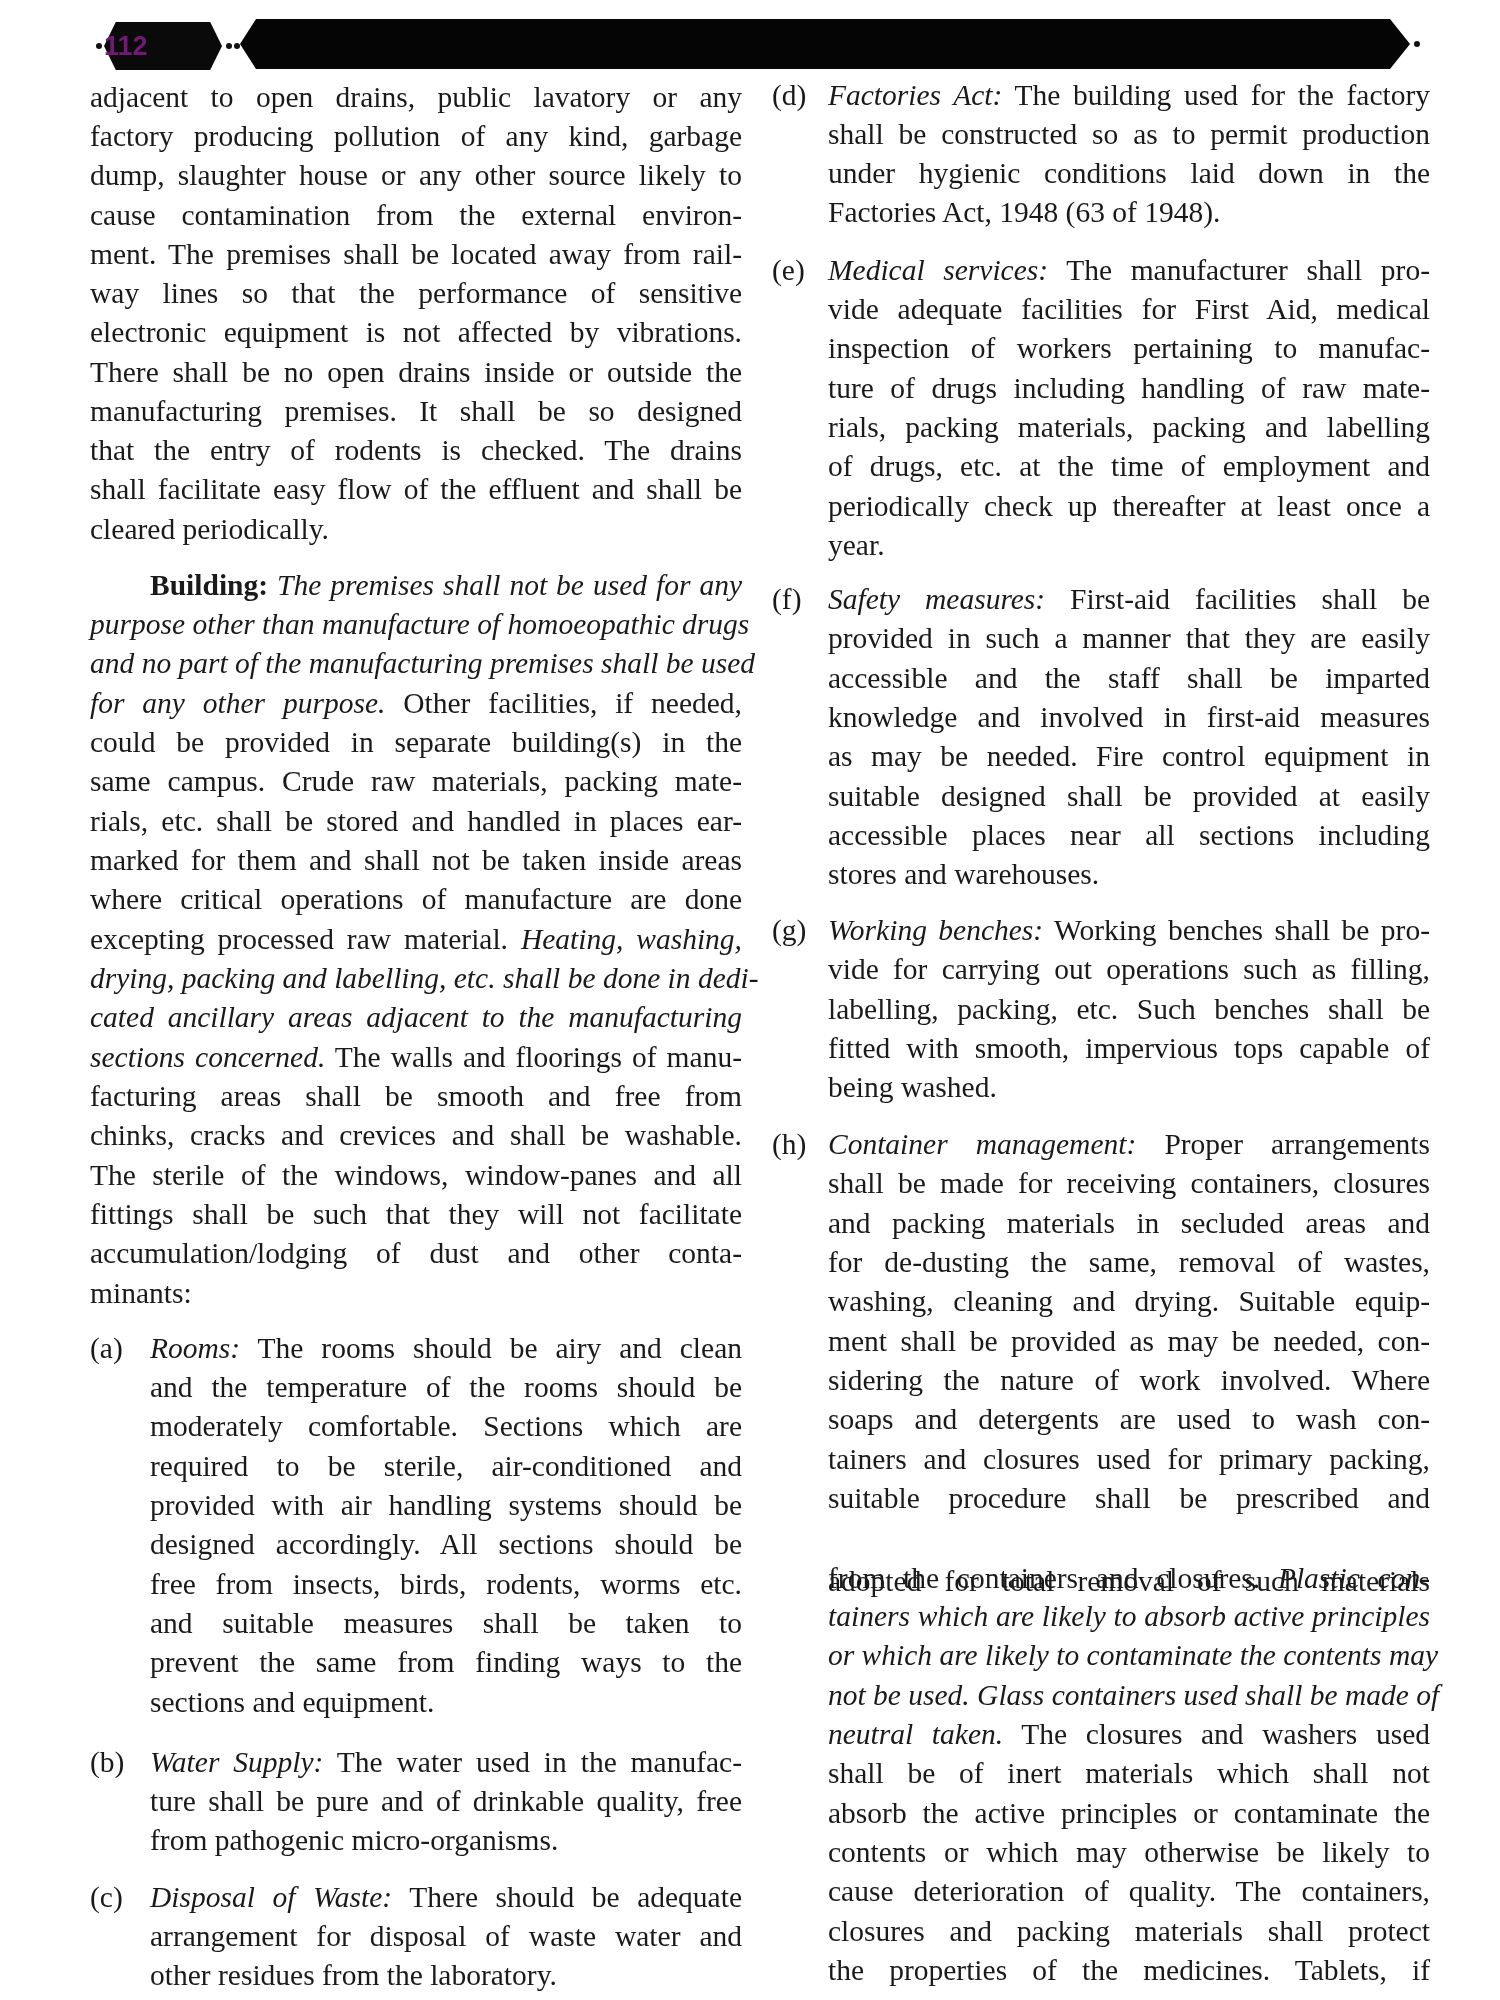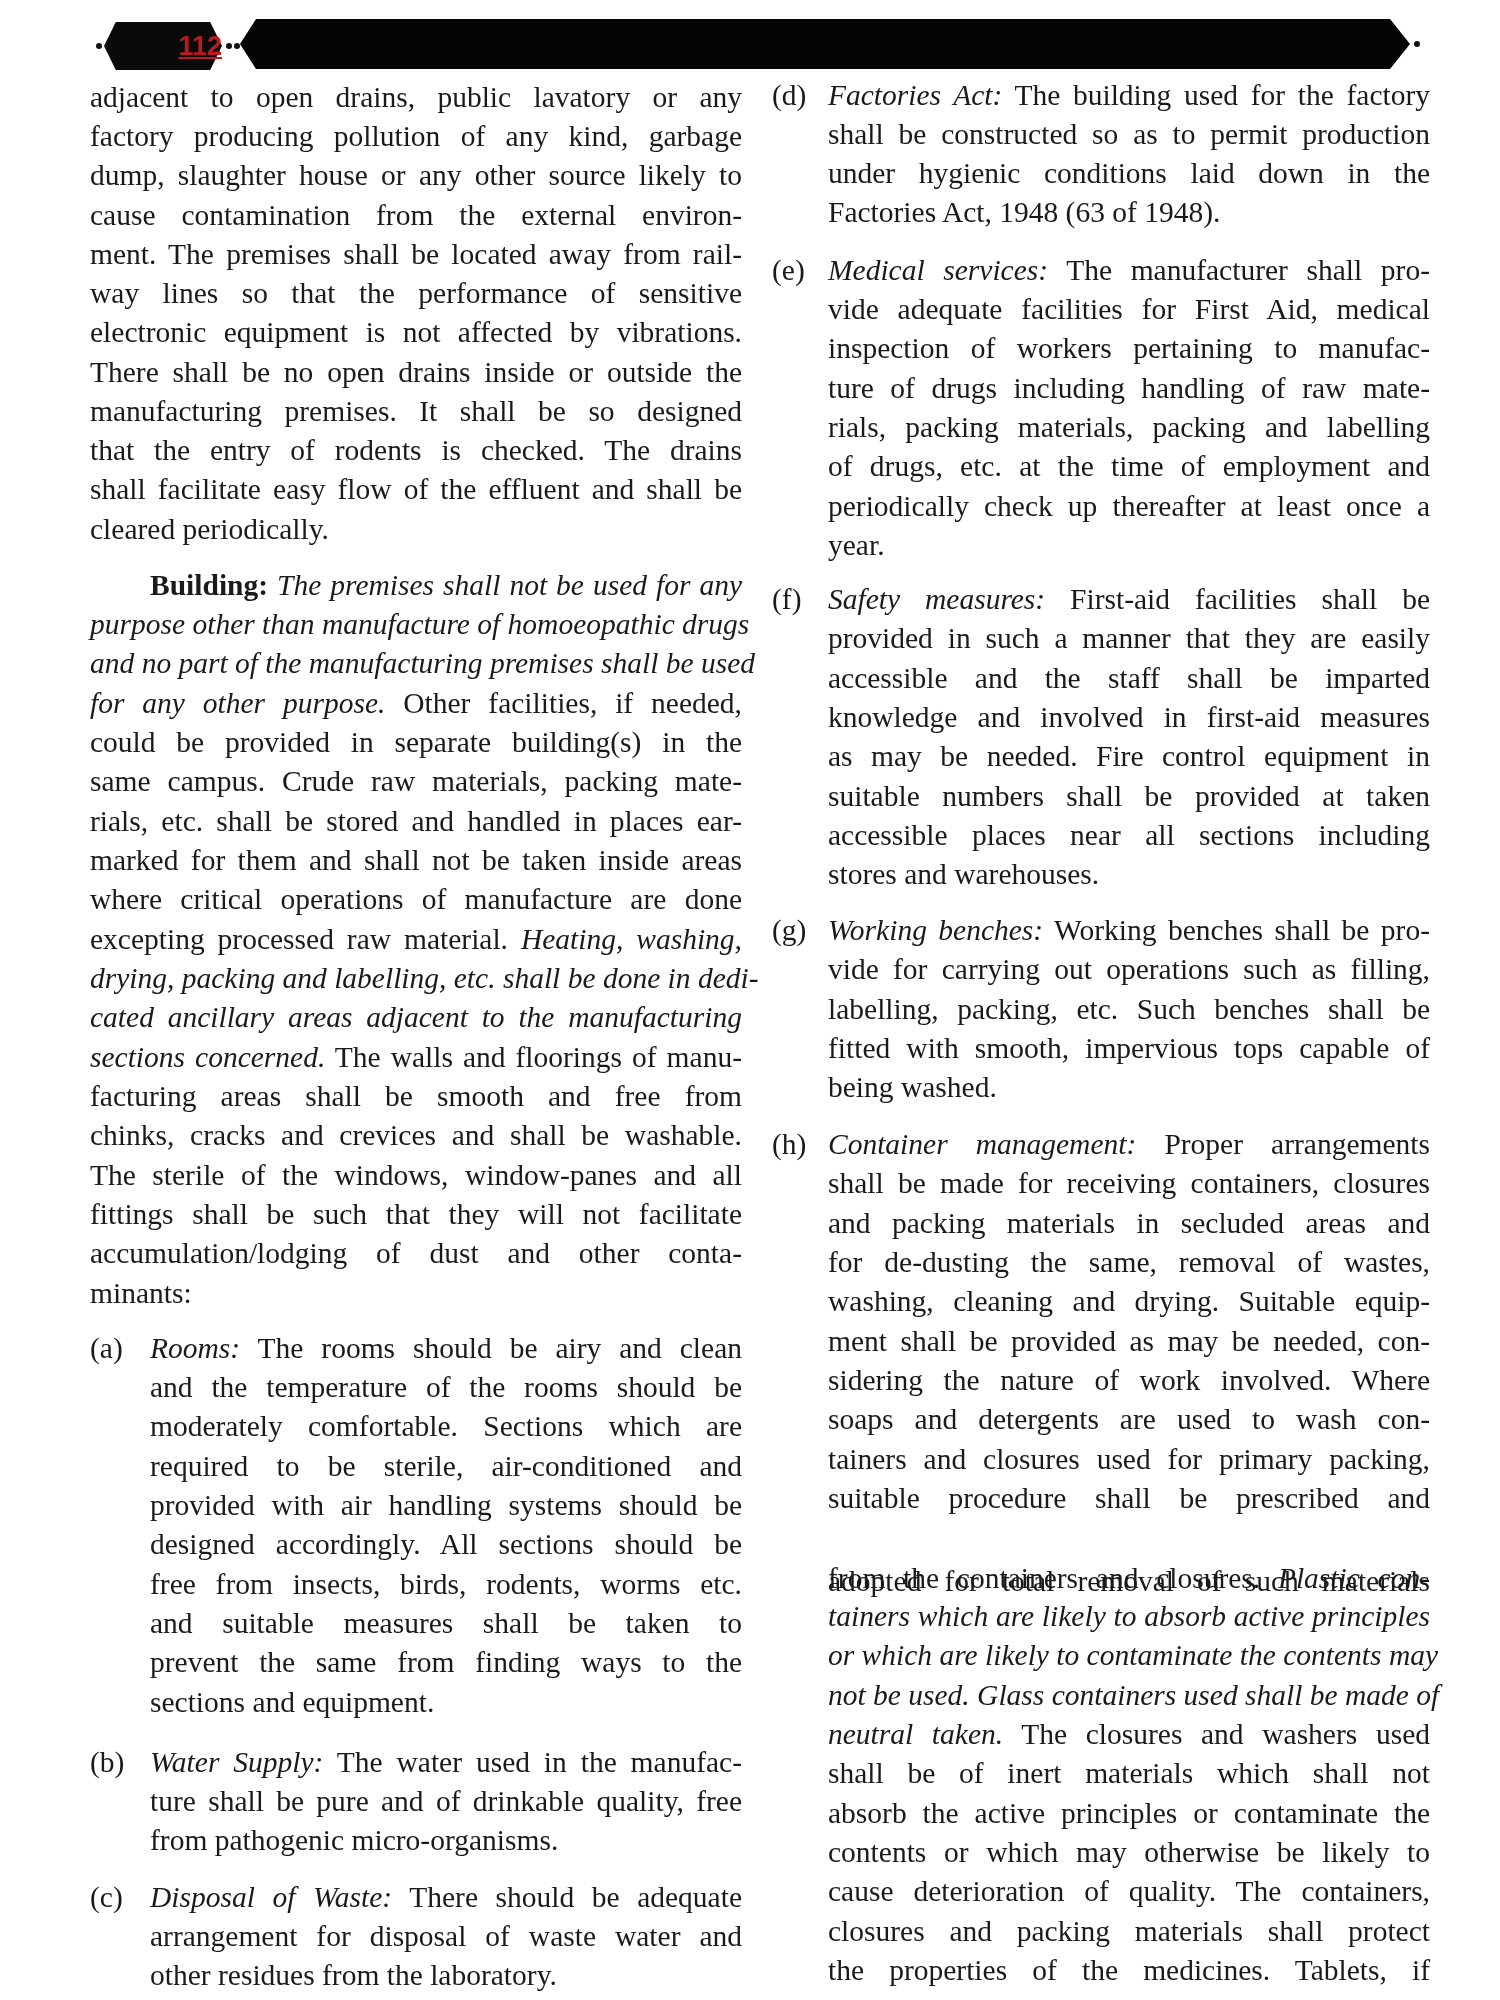--- a/index.html
+++ b/index.html
@@ -1,22 +1,22 @@
 <!DOCTYPE html>
 <html><head>
 <meta charset="utf-8">
 <style>
   html, body { margin:0; padding:0; }
   body { width:1500px; height:2000px; background:#ffffff; position:relative; overflow:hidden;
          font-family:"Liberation Serif","DejaVu Serif",serif; color:#1a1a1a; }
   .hdr { position:absolute; left:0; top:0; width:1500px; height:90px; }
   .pn-badge { position:absolute; left:104px; top:22px; width:118px; height:48px; background:#0a0a0a;
               clip-path:polygon(10% 0,90% 0,100% 50%,90% 100%,10% 100%,0 50%); }
-  .pn-text { position:absolute; left:104px; top:22px; width:118px; height:48px; line-height:48px; text-align:right;
-             color:#b91c1c; font-family:"Liberation Sans","DejaVu Sans",sans-serif; font-weight:bold; font-size:27px;text-decoration:underline; }
+  .pn-text { position:absolute; left:104px; top:22px; width:118px; height:48px; line-height:48px; text-align:left;
+             color:#701a75; font-family:"Liberation Sans","DejaVu Sans",sans-serif; font-weight:bold; font-size:27px; }
   .bar { position:absolute; left:240px; top:19px; width:1170px; height:50px; background:#050505;
          clip-path:polygon(16px 0,1150px 0,1170px 50%,1150px 100%,16px 100%,0 50%); }
   .bar-text { position:absolute; left:240px; top:19px; width:1170px; height:50px; line-height:50px; text-align:center;
               color:#fff; font-family:"Liberation Sans","DejaVu Sans",sans-serif; font-weight:bold; font-size:27px; letter-spacing:0.2px; }
   .dot { position:absolute; width:6px; height:6px; border-radius:50%; background:#111; }
   .ln { position:absolute; font-size:29.5px; line-height:38px; white-space:nowrap; height:38px;
         text-align:justify; text-align-last:justify; }
   .ln.last { text-align-last:left; }
   .L { left:90px; width:652px; }
   .Li { left:150px; width:592px; }
@@ -131,21 +131,21 @@
     <div class="ln R last" style="top:526px">year.</div>
   </div>
 
   <div>
     <div class="lbl" style="left:772px;top:580px">(f)</div>
     <div class="ln R" style="top:580px"><i>Safety measures:</i><span> First-aid facilities shall be</span></div>
     <div class="ln R" style="top:619px">provided in such a manner that they are easily</div>
     <div class="ln R" style="top:659px">accessible and the staff shall be imparted</div>
     <div class="ln R" style="top:698px">knowledge and involved in first-aid measures</div>
     <div class="ln R" style="top:737px">as may be needed. Fire control equipment in</div>
-    <div class="ln R" style="top:777px">suitable numbers shall be provided at taken</div>
+    <div class="ln R" style="top:777px">suitable designed shall be provided at easily</div>
     <div class="ln R" style="top:816px">accessible places near all sections including</div>
     <div class="ln R last" style="top:855px">stores and warehouses.</div>
   </div>
 
   <div>
     <div class="lbl" style="left:772px;top:911px">(g)</div>
     <div class="ln R" style="top:911px"><i>Working benches:</i><span> Working benches shall be pro-</span></div>
     <div class="ln R" style="top:950px">vide for carrying out operations such as filling,</div>
     <div class="ln R" style="top:990px">labelling, packing, etc. Such benches shall be</div>
     <div class="ln R" style="top:1029px">fitted with smooth, impervious tops capable of</div>

